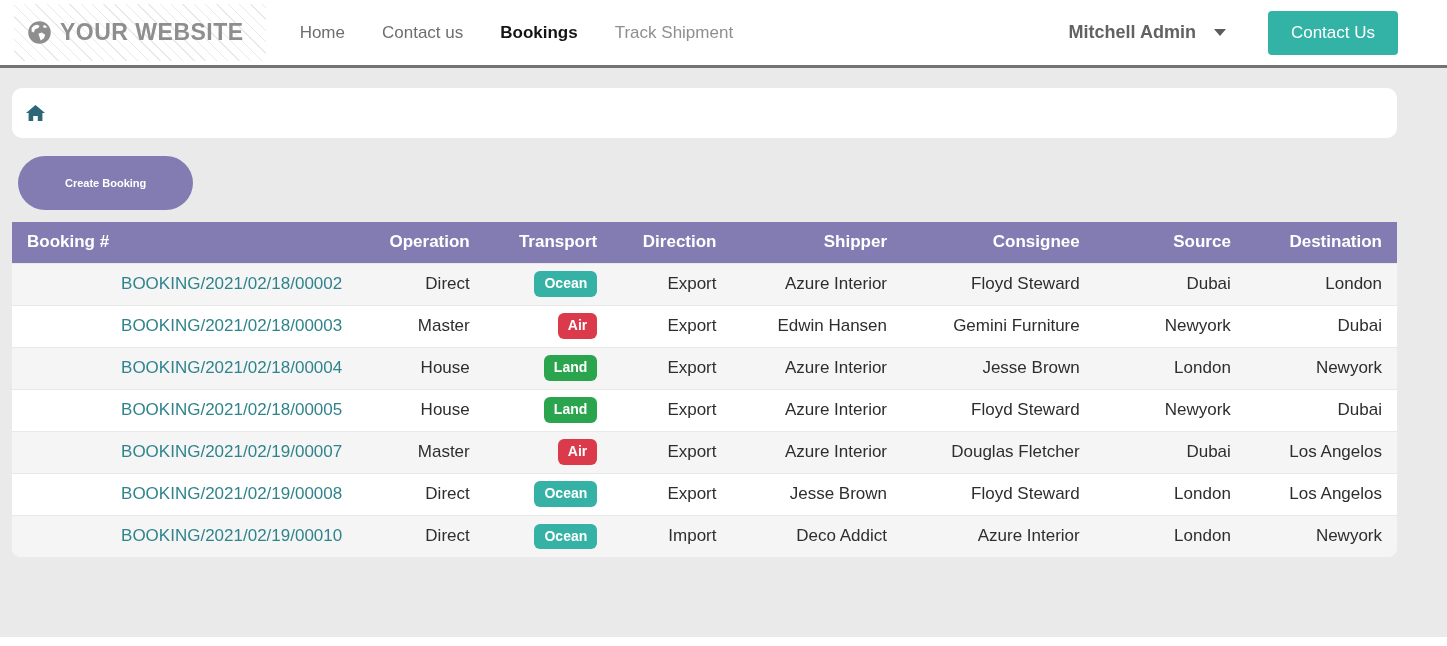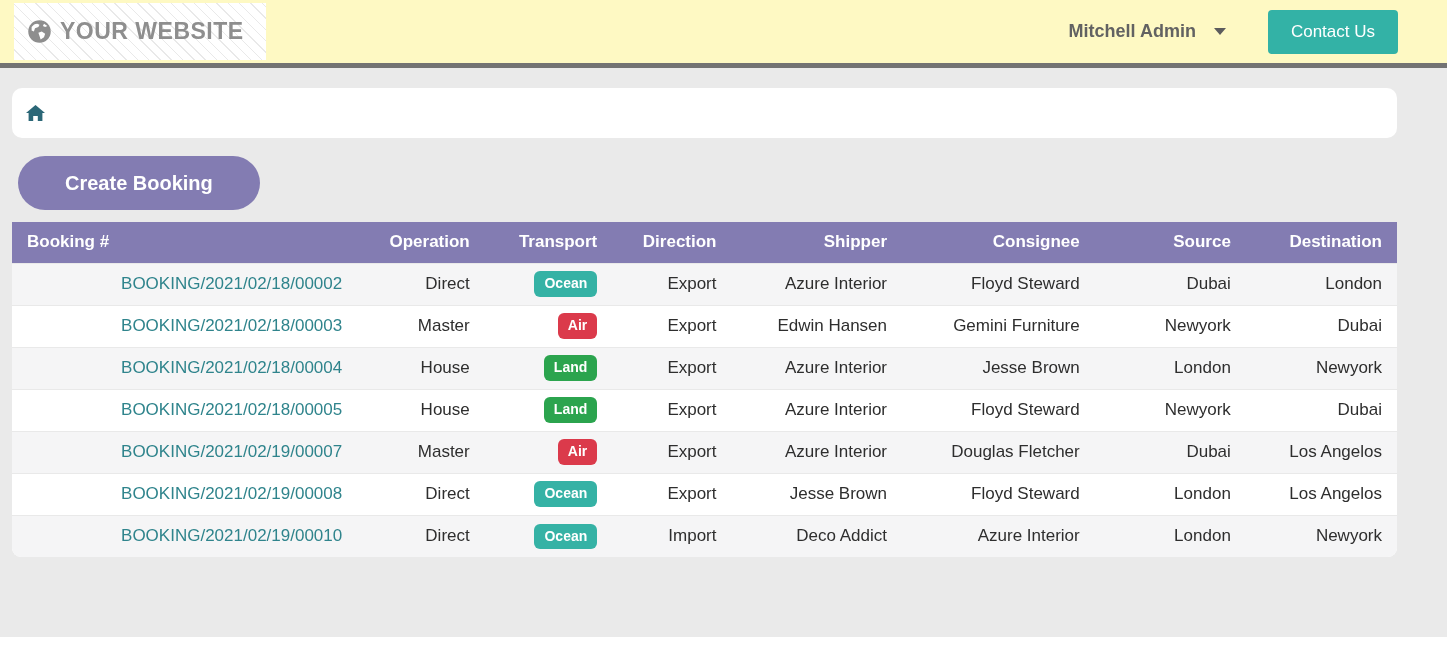--- a/index.html
+++ b/index.html
@@ -7,22 +7,22 @@
   body {
     font-family: "Liberation Sans", sans-serif;
     background: #eaeaea;
     overflow: hidden;
     position: relative;
   }
 
   
   .navbar {
     height: 68px;
-    background: #fef9c3;
-    border-bottom: 5px solid #737373;
+    background: #ffffff;
+    border-bottom: 3px solid #737373;
     display: flex;
     align-items: center;
     padding: 0 49px 0 14px;
   }
   .brand {
     display: flex;
     align-items: center;
     gap: 7px;
     padding: 15px 22px 15px 12px;
     background: repeating-linear-gradient(45deg, #ffffff 0px, #ffffff 7px, #e9e9e9 7px, #e9e9e9 8px);
@@ -85,21 +85,21 @@
     padding: 0 14px;
   }
   .home-link { display: inline-flex; align-items: center; cursor: pointer; }
 
   .create-btn {
     margin: 18px 0 12px 6px;
     background: #837cb2;
     color: #ffffff;
     border: none;
     font-family: inherit;
-    font-size: 20px;
+    font-size: 11px;
     font-weight: 700;
     padding: 0 47px;
     height: 54px;
     border-radius: 28px;
     cursor: pointer;
   }
 
   
   .table-wrap { border-radius: 0 0 9px 9px; overflow: hidden; }
   table.bookings {
@@ -167,20 +167,26 @@
   <div class="brand">
     <span style="display:inline-flex;">
       <svg width="27" height="27" viewBox="0 0 24 24">
         <circle cx="12" cy="12" r="10" fill="#8e8e8e"></circle>
         <path d="M5 8 q2-3 5-3 l2 1 -1 2 -3 1 -1 3 -2-1 z M11 13 l3-1 3 2 -1 3 -3 2 -1-3 z" fill="#ffffff"></path>
         <path d="M16 5 l3 2 -2 1 -2-1 z" fill="#ffffff"></path>
       </svg>
     </span>
     <span>YOUR WEBSITE</span>
   </div>
+  <ul class="nav-links">
+    <li>Home</li>
+    <li>Contact us</li>
+    <li class="active">Bookings</li>
+    <li class="muted">Track Shipment</li>
+  </ul>
   <div class="nav-right">
     <div class="user-menu">
       <span>Mitchell Admin</span>
       <span class="caret"></span>
     </div>
     <button class="cta-btn">Contact Us</button>
   </div>
 </nav>
 
 <div class="main">

